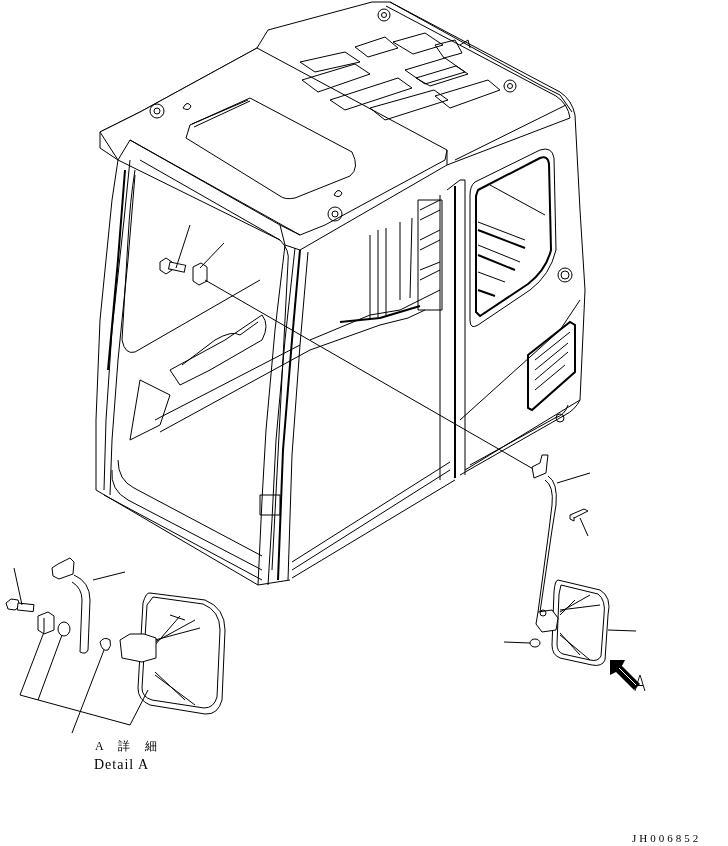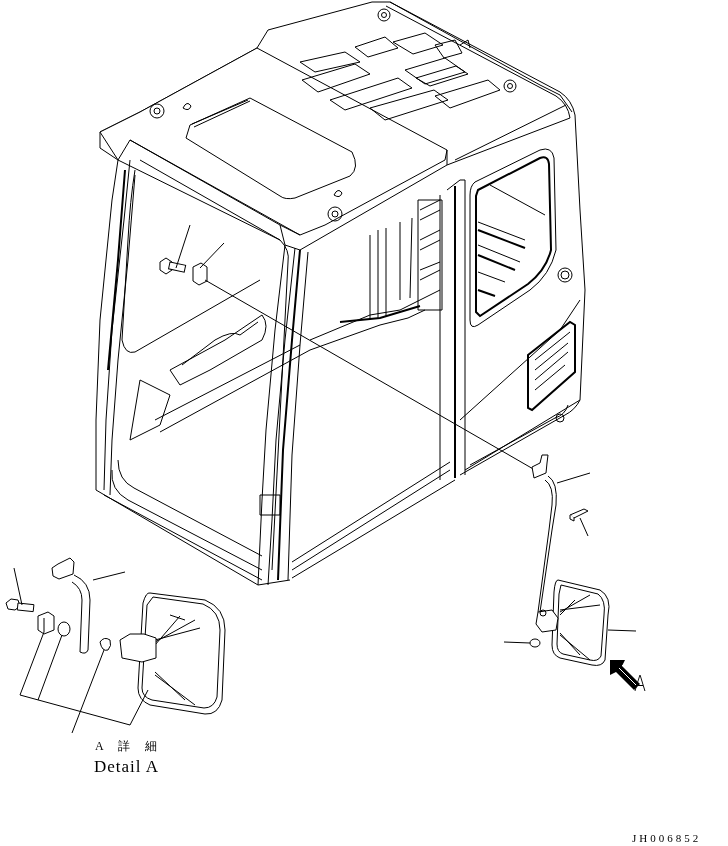--- a/index.html
+++ b/index.html
@@ -6,21 +6,21 @@
   body { width: 728px; height: 846px; position: relative; overflow: hidden;
          font-family: "DejaVu Sans Mono", monospace; color: #000; }
   #drawing { position: absolute; left: 0; top: 0; width: 728px; height: 846px; }
   #drawing * { vector-effect: non-scaling-stroke; }
   .ln { fill: none; stroke: #000; stroke-width: 1; }
   .lnb { fill: none; stroke: #000; stroke-width: 2; }
   .fw { fill: #fff; stroke: #000; stroke-width: 1; }
   .label { position: absolute; font-family: Liberation Serif, serif; color: #000;
            white-space: nowrap; line-height: 1; }
   .detail-jp { left: 95px; top: 740px; font-size: 12px; letter-spacing: 6px; }
-  .detail-en { left: 94px; top: 758px; font-size: 17px; letter-spacing: 1px; text-align: right; }
+  .detail-en { left: 94px; top: 758px; font-size: 14px; letter-spacing: 1px; text-align: right; }
   .view-a { left: 634px; top: 673px; font-size: 22px; font-family: "DejaVu Sans", sans-serif; font-weight: 200; transform: scaleX(0.8); transform-origin: left; }
   .drawing-no { left: 632px; top: 833px; font-size: 11px; letter-spacing: 3px; }
 </style>
 </head>
 <body>
 
 <svg id="drawing" viewBox="0 0 728 846" xmlns="http://www.w3.org/2000/svg">
 
   <g>
 

